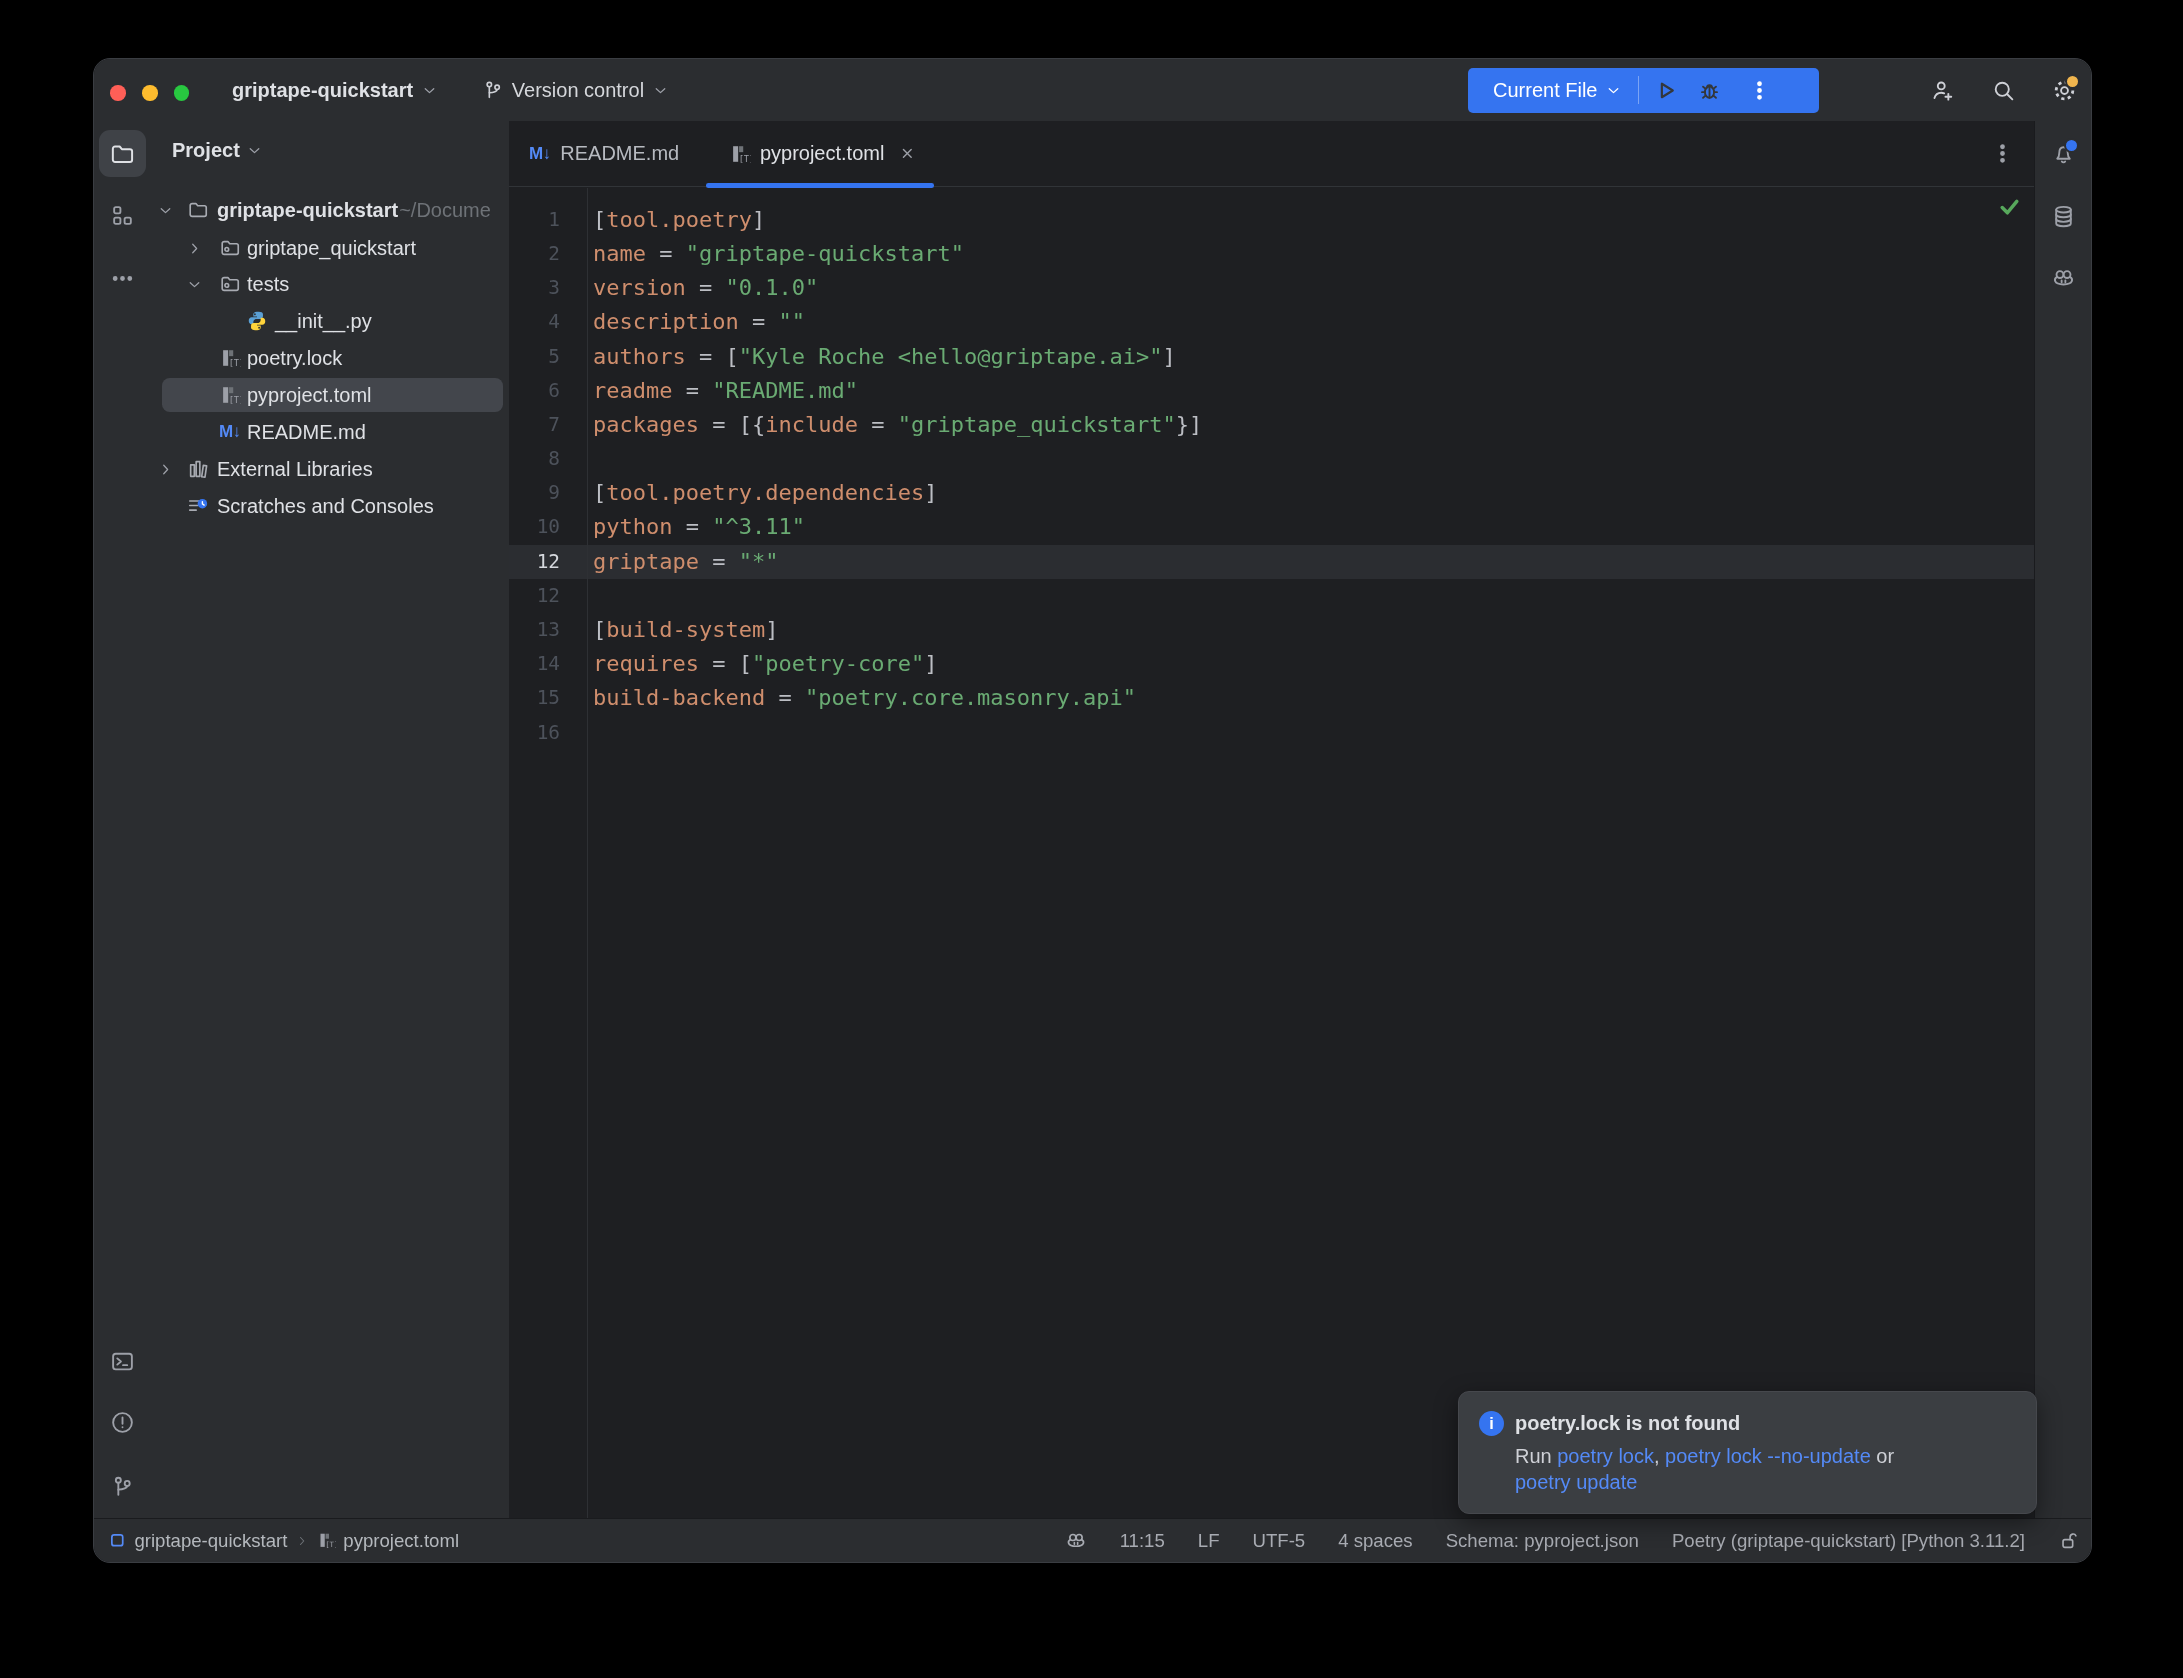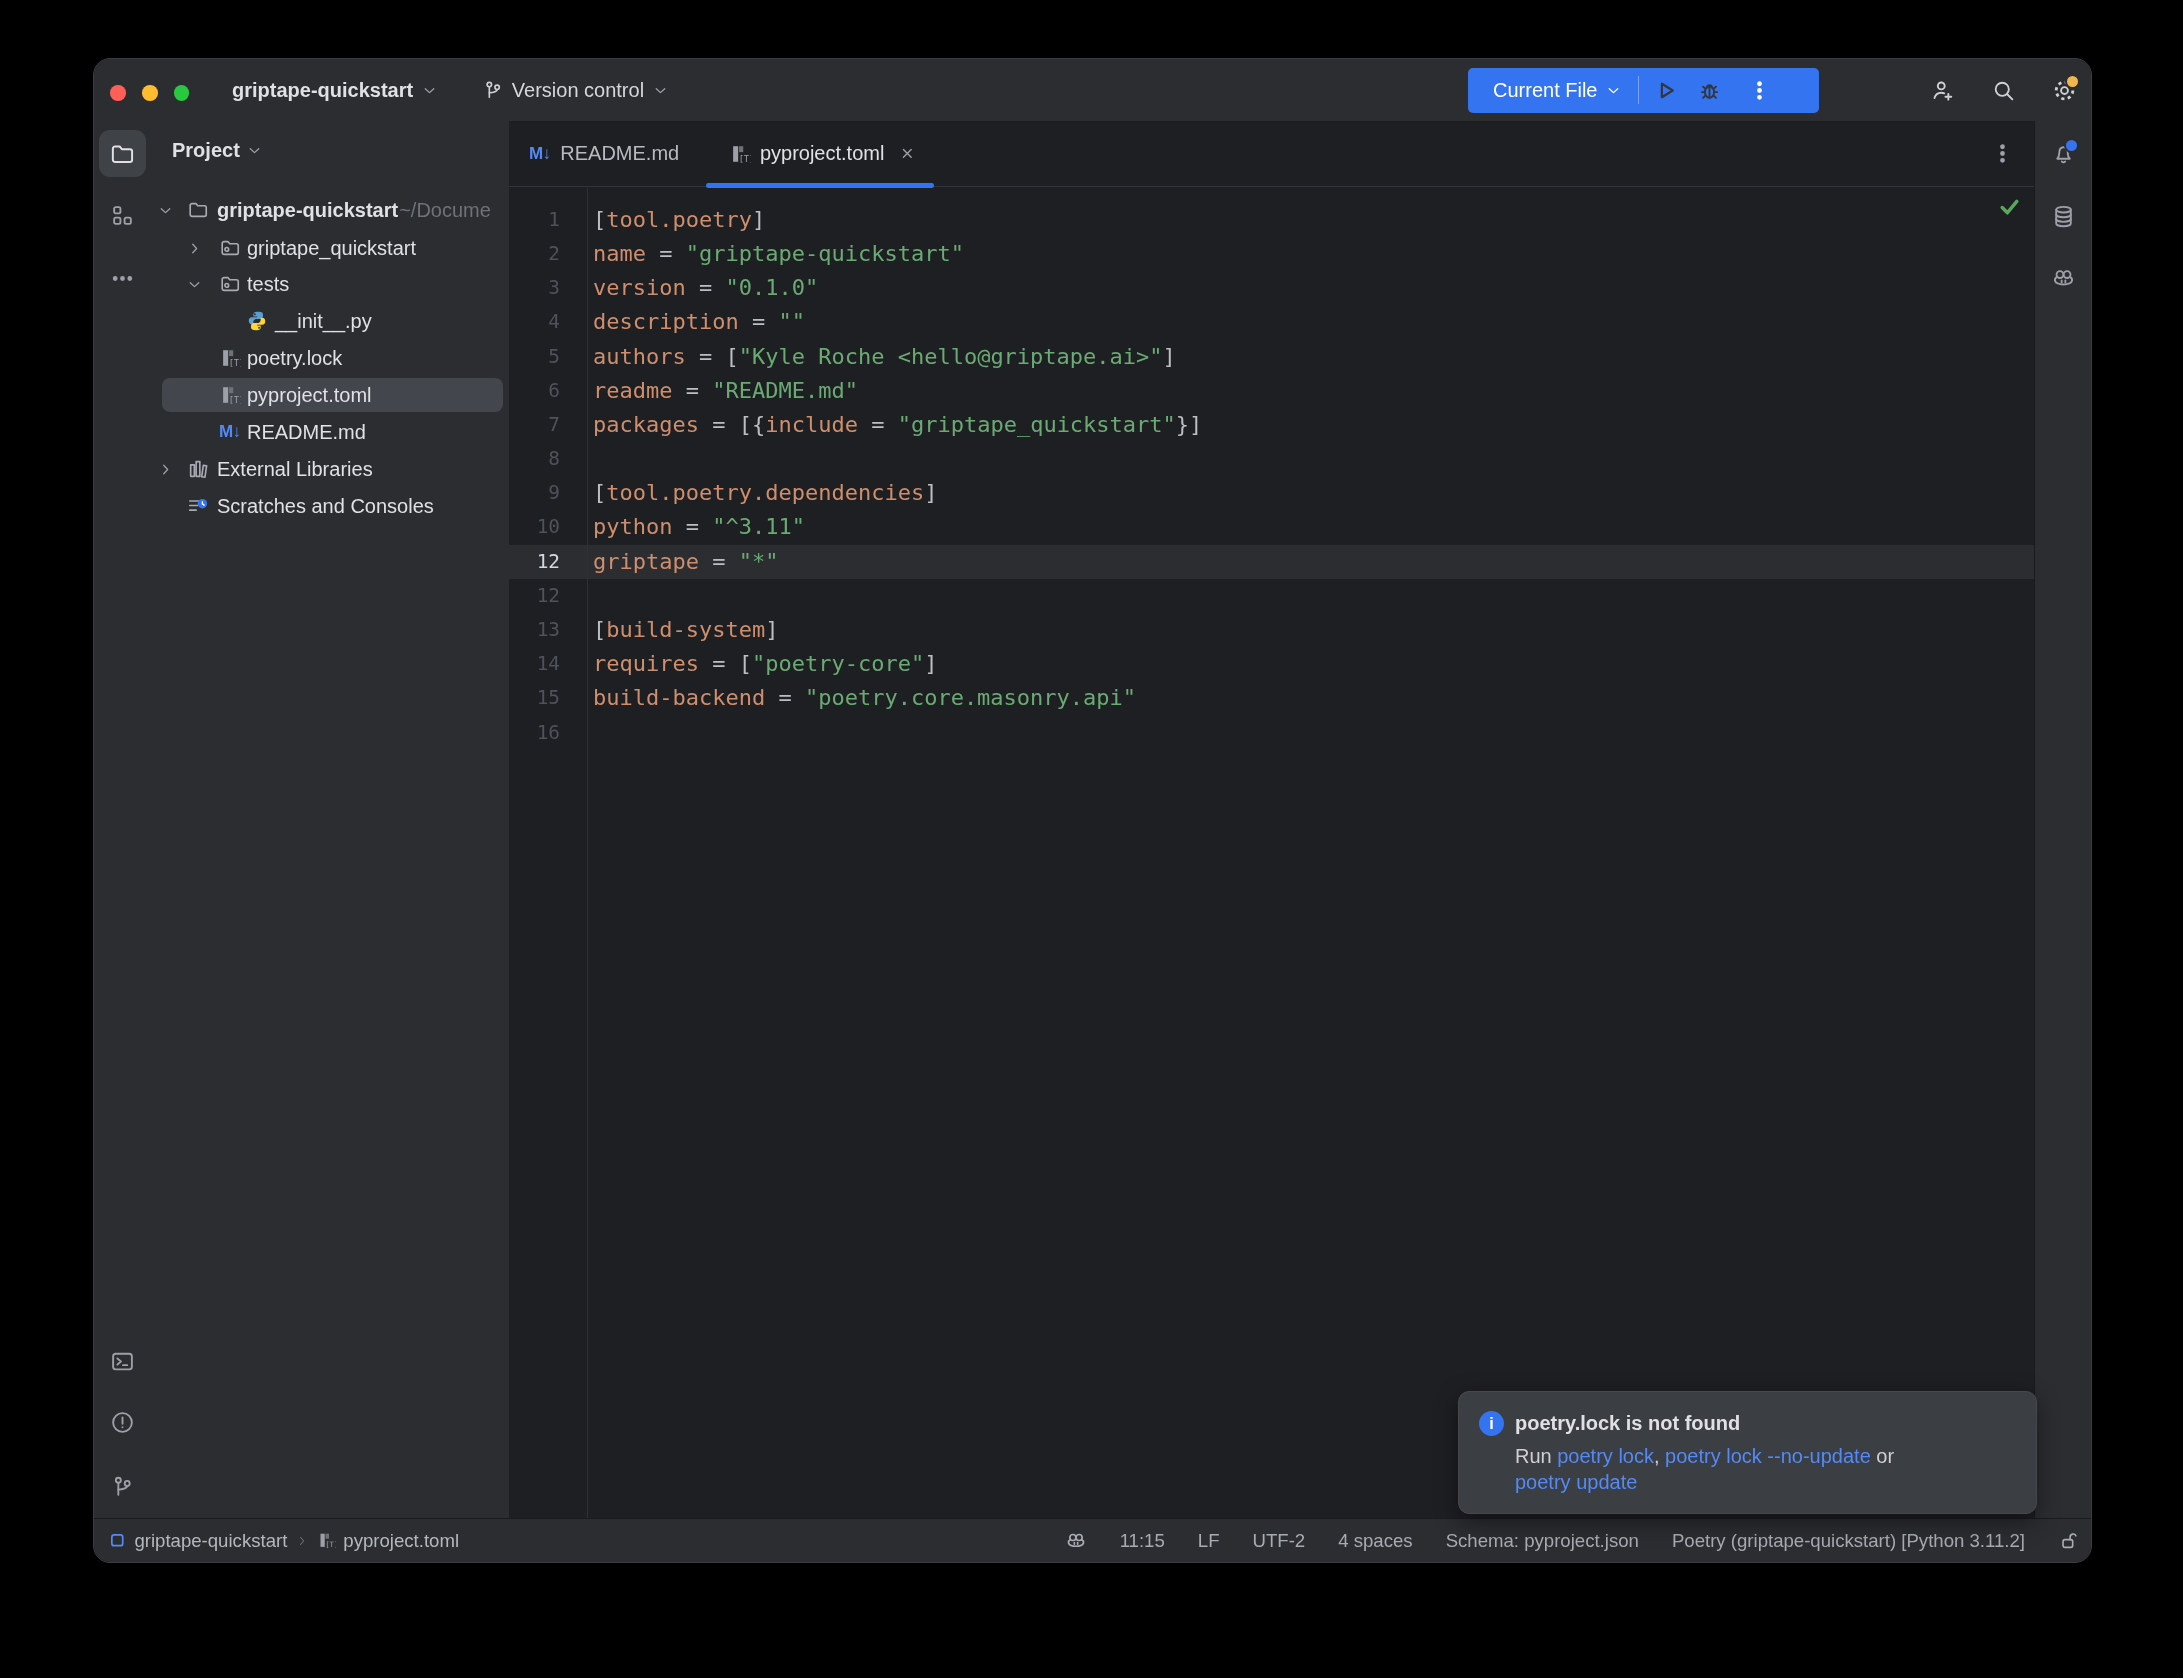--- a/index.html
+++ b/index.html
@@ -540,21 +540,21 @@
           <svg viewBox="0 0 24 24" fill="none" stroke="currentColor" stroke-width="1.8" stroke-linecap="round" stroke-linejoin="round">
             <circle cx="8.6" cy="8.2" r="3.3"></circle>
             <circle cx="15.4" cy="8.2" r="3.3"></circle>
             <path d="M5.6 10.6c-1.6 1-2.2 2.5-1.6 4 .8 2 3.6 3.1 8 3.1s7.2-1.1 8-3.1c.6-1.5 0-3-1.6-4"></path>
             <line x1="10.2" y1="13.8" x2="10.2" y2="15.6"></line>
             <line x1="13.8" y1="13.8" x2="13.8" y2="15.6"></line>
           </svg>
         </span>
         <span class="status-item">11:15</span>
         <span class="status-item">LF</span>
-        <span class="status-item">UTF-2</span>
+        <span class="status-item">UTF-5</span>
         <span class="status-item">4 spaces</span>
         <span class="status-item">Schema: pyproject.json</span>
         <span class="status-item">Poetry (griptape-quickstart) [Python 3.11.2]</span>
         <span class="status-ic">
           <svg viewBox="0 0 24 24" fill="none" stroke="currentColor" stroke-width="1.8" stroke-linecap="round" stroke-linejoin="round">
             <rect x="5.5" y="10.5" width="10.5" height="8.5" rx="2"></rect>
             <path d="M13.2 10.5V7.6a3.3 3.3 0 0 1 6.3-1.3"></path>
           </svg>
         </span>
       </div>

